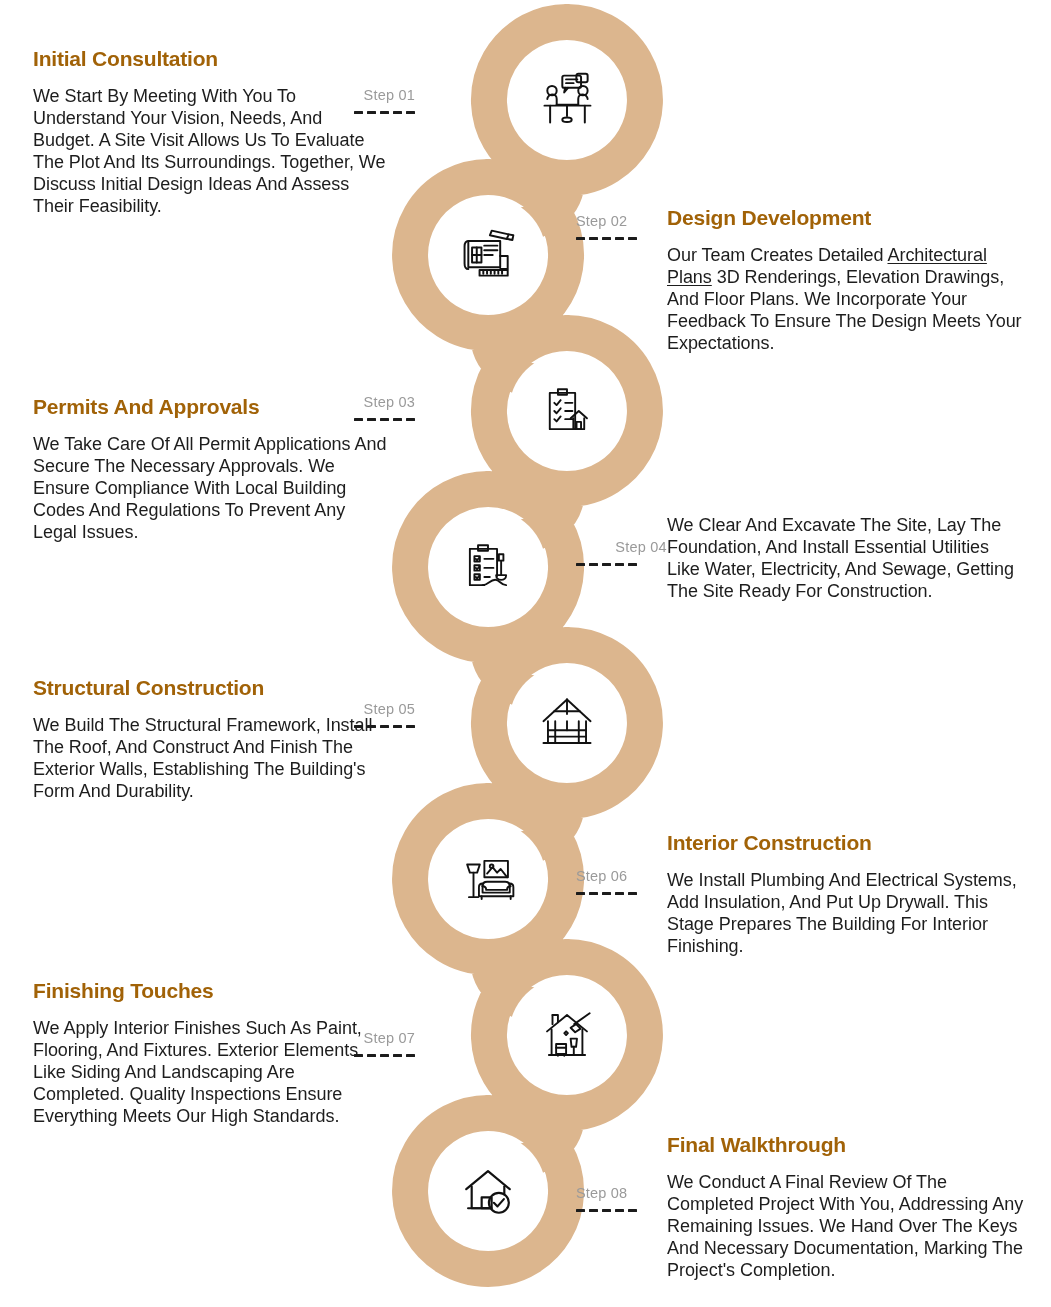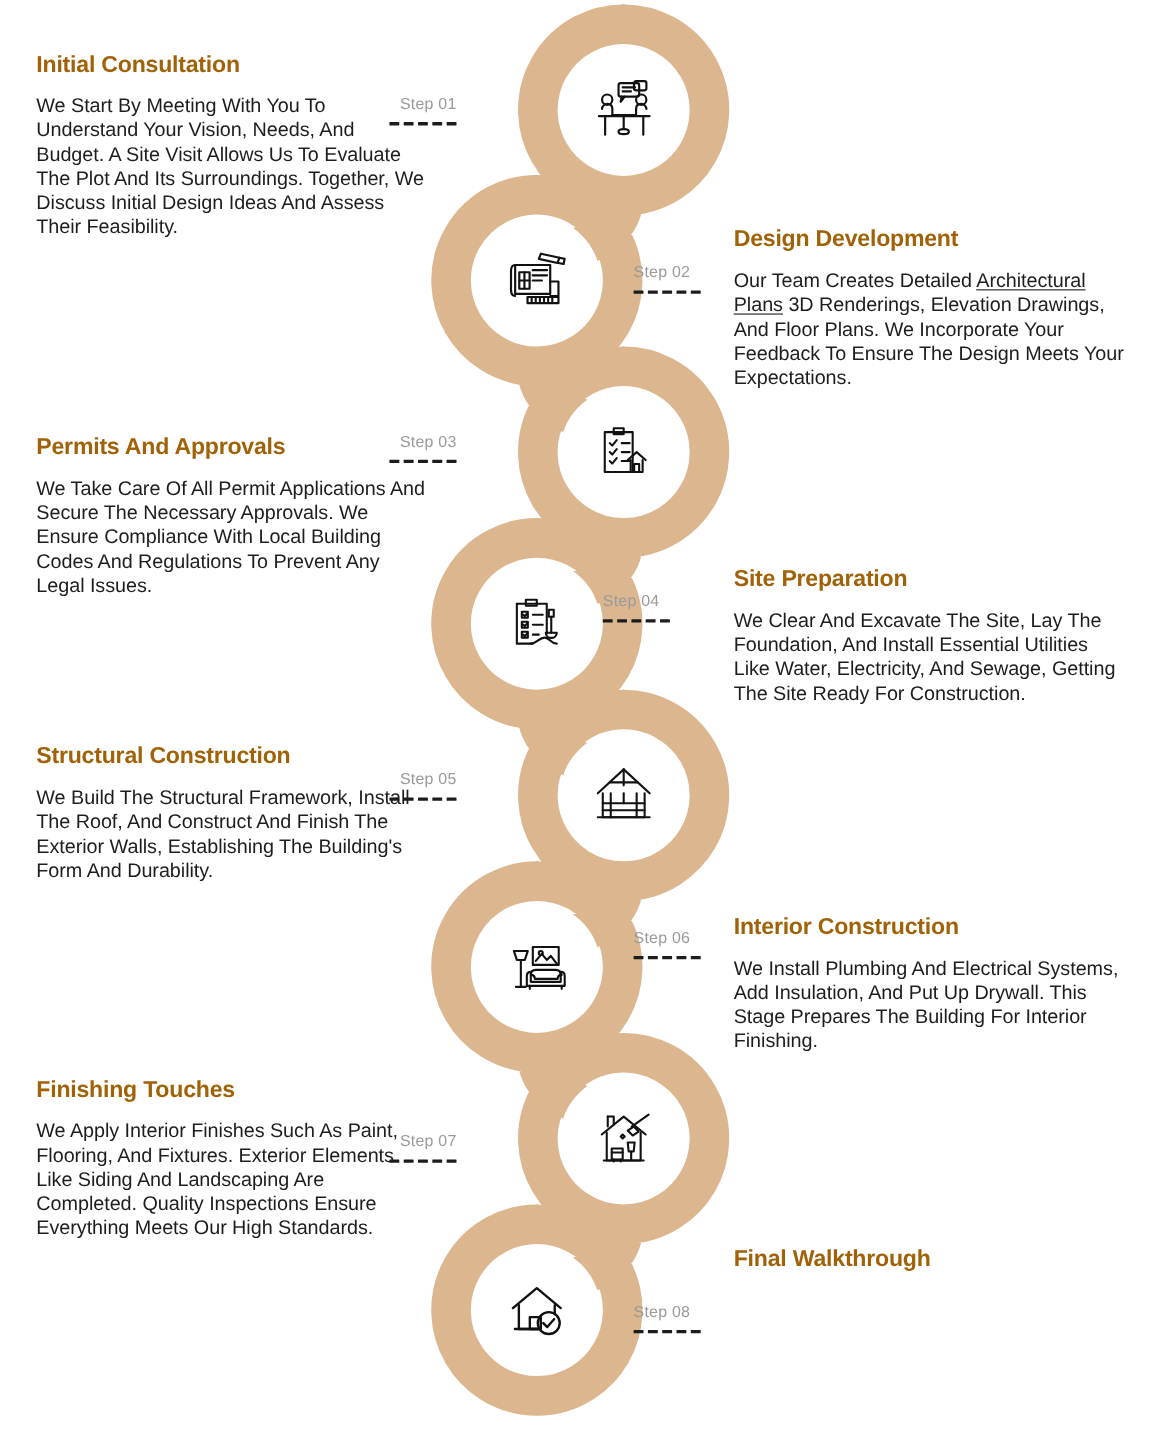--- a/index.html
+++ b/index.html
@@ -283,21 +283,21 @@
     <span>Step 01</span>
     <span class="dashes">
         <i></i>
         <i></i>
         <i></i>
         <i></i>
         <i></i>
       </span>
   </div>
 
-  <div class="step-label to-right" style="left:576px; top:239px;">
+  <div class="step-label to-right" style="left:576px; top:212px;">
     <span>Step 02</span>
     <span class="dashes">
         <i></i>
         <i></i>
         <i></i>
         <i></i>
         <i></i>
       </span>
   </div>
 
@@ -305,21 +305,21 @@
     <span>Step 03</span>
     <span class="dashes">
         <i></i>
         <i></i>
         <i></i>
         <i></i>
         <i></i>
       </span>
   </div>
 
-  <div class="step-label to-right" style="left:548px; top:538px;">
+  <div class="step-label to-right" style="left:576px; top:538px;text-align:center;">
     <span>Step 04</span>
     <span class="dashes">
         <i></i>
         <i></i>
         <i></i>
         <i></i>
         <i></i>
       </span>
   </div>
 
@@ -327,21 +327,21 @@
     <span>Step 05</span>
     <span class="dashes">
         <i></i>
         <i></i>
         <i></i>
         <i></i>
         <i></i>
       </span>
   </div>
 
-  <div class="step-label to-right" style="left:576px; top:844px;">
+  <div class="step-label to-right" style="left:576px; top:867px;">
     <span>Step 06</span>
     <span class="dashes">
         <i></i>
         <i></i>
         <i></i>
         <i></i>
         <i></i>
       </span>
   </div>
 
@@ -382,21 +382,20 @@
   </div>
 
   <div class="block" style="left:33px; top:358px;margin-top:36px;">
     <div class="title">Permits And Approvals</div>
     <div class="body">
       <span>We Take Care Of All Permit Applications And Secure The Necessary Approvals. We Ensure Compliance With Local Building Codes And Regulations To Prevent Any Legal Issues.</span><span></span>
     </div>
   </div>
 
   <div class="block" style="left:667px; top:514px;">
-    <div class="title">Site Preparation</div>
     <div class="body">
       <span>We Clear And Excavate The Site, Lay The Foundation, And Install Essential Utilities Like Water, Electricity, And Sewage, Getting The Site Ready For Construction.</span><span></span>
     </div>
   </div>
 
   <div class="block" style="left:667px; top:830px;">
     <div class="title">Interior Construction</div>
     <div class="body">
       <span>We Install Plumbing And Electrical Systems, Add Insulation, And Put Up Drywall. This Stage Prepares The Building For Interior Finishing.</span><span></span>
     </div>
@@ -411,15 +410,18 @@
 
   <div class="block" style="left:33px; top:978px; width:350px;">
     <div class="title">Finishing Touches</div>
     <div class="body">
       <span>We Apply Interior Finishes Such As Paint, Flooring, And Fixtures. Exterior Elements Like Siding And Landscaping Are Completed. Quality Inspections Ensure Everything Meets Our High Standards.</span><span></span>
     </div>
   </div>
 
   <div class="block" style="left:667px; top:1132px; width:360px;">
     <div class="title">Final Walkthrough</div>
+    <div class="body">
+      <span>We Conduct A Final Review Of The Completed Project With You, Addressing Any Remaining Issues. We Hand Over The Keys And Necessary Documentation, Marking The Project's Completion.</span><span></span>
+    </div>
   </div>
 
 </div>
 
 </body></html>

